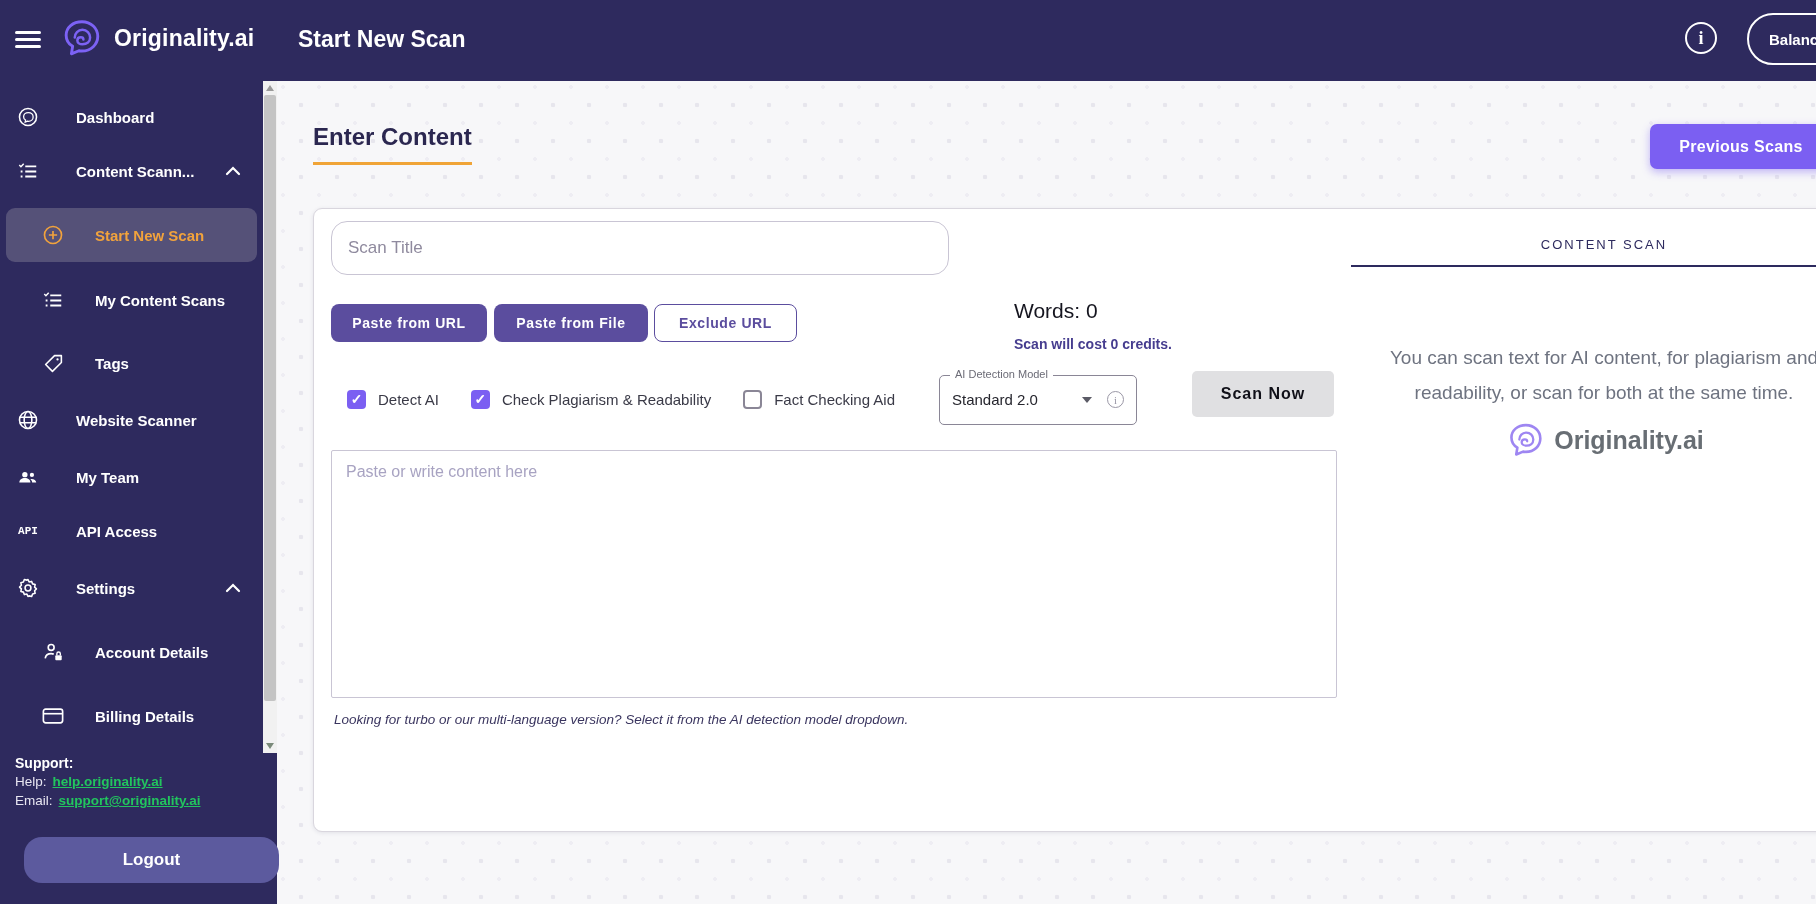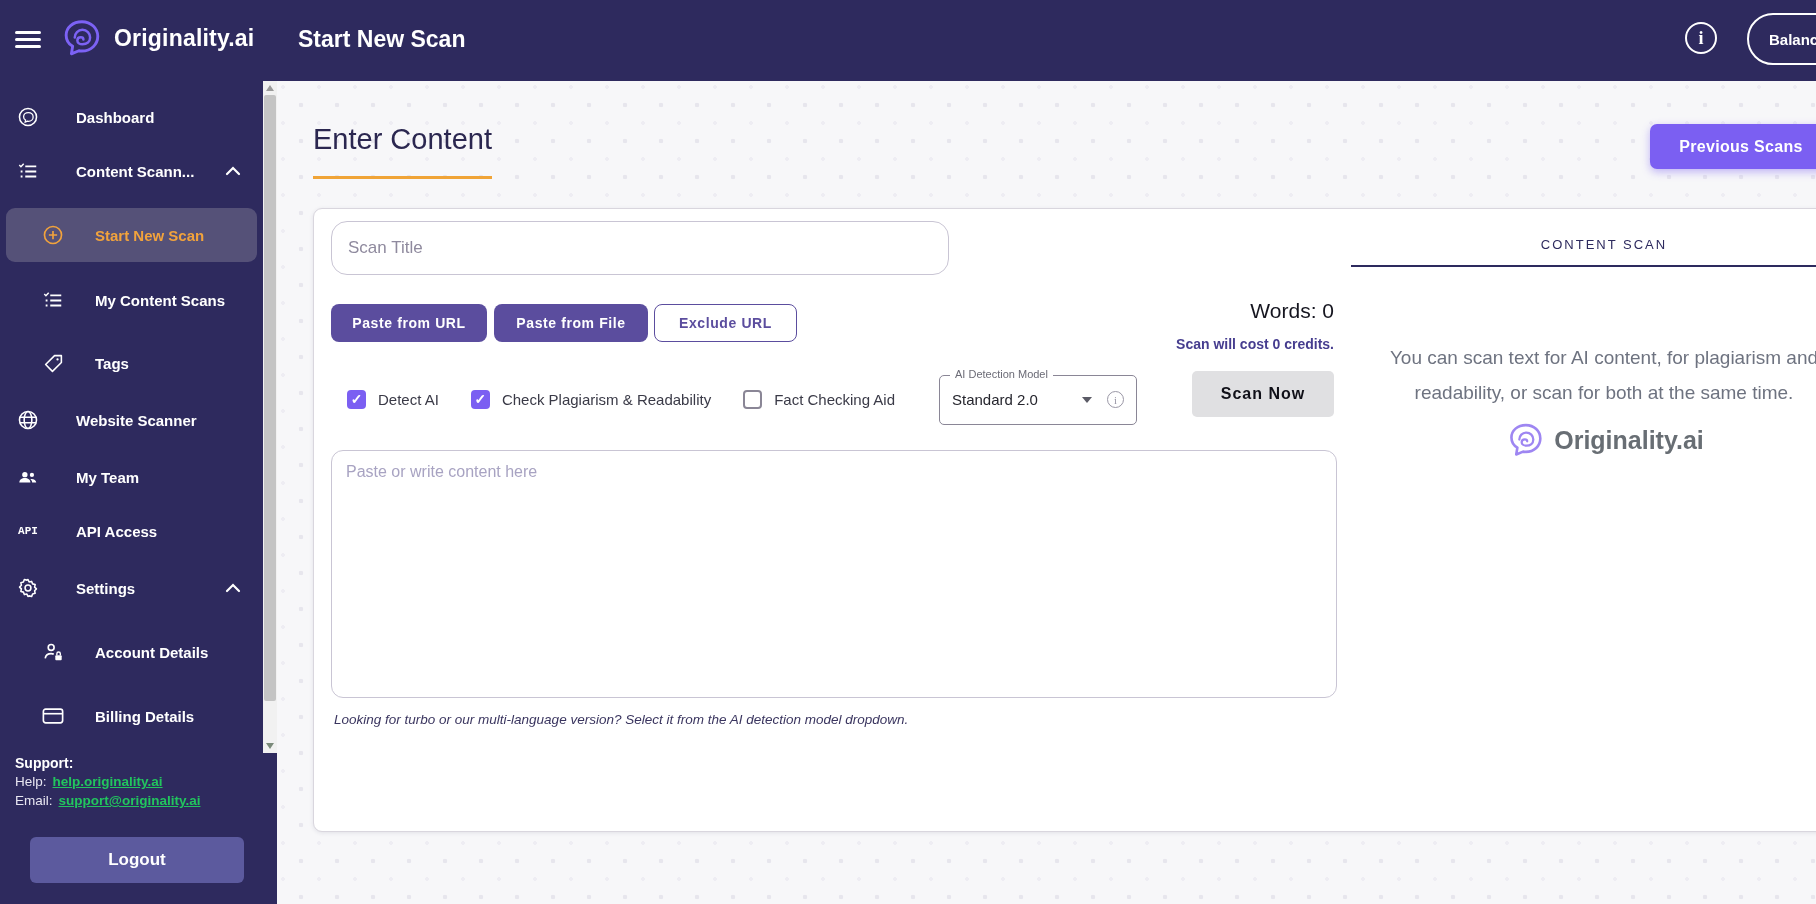--- a/index.html
+++ b/index.html
@@ -31,28 +31,28 @@
   .side-scroll { position:absolute; left:263px; top:81px; width:14px; height:672px; background:#f1f1f1; z-index:21; }
   .side-scroll .arrow-up { position:absolute; top:4px; left:3px; width:0; height:0; border-left:4px solid transparent; border-right:4px solid transparent; border-bottom:6px solid #9a9a9a; }
   .side-scroll .arrow-down { position:absolute; bottom:4px; left:3px; width:0; height:0; border-left:4px solid transparent; border-right:4px solid transparent; border-top:6px solid #7a8a7a; }
   .side-scroll .thumb { position:absolute; top:14px; left:1px; width:12px; height:606px; background:#c4c4c4; border-radius:2px; }
 
   
   .side-bottom { position:absolute; left:0; top:753px; width:277px; height:151px; background:#2e2a5e; z-index:22; color:#fff; }
   .support-title { position:absolute; left:15px; top:2px; font-size:14px; font-weight:700; }
   .support-row { position:absolute; left:15px; font-size:13.5px; color:#e8e6f2; }
   .support-row a { color:#22c55e; font-weight:700; text-decoration:underline; margin-left:6px; cursor:pointer; }
-  .logout-btn { position:absolute; left:30px; top:84px; width:214px; height:46px; background:#5c5a9e; border:none; border-radius:6px; color:#fff; font-size:17px; font-weight:700; font-family:"Liberation Sans", sans-serif; cursor:pointer; }
+  .logout-btn { position:absolute; left:24px; top:84px; width:255px; height:46px; background:#5c5a9e; border:none; border-radius:18px; color:#fff; font-size:17px; font-weight:700; font-family:"Liberation Sans", sans-serif; cursor:pointer; }
 
   
   .main { position:absolute; left:277px; top:81px; width:1539px; height:823px;
     background-color:#f7f7f9;
     background-image:radial-gradient(circle, #e7e6ed 2px, transparent 2.6px), radial-gradient(circle, #eeedf3 1.6px, transparent 2.2px);
     background-size:36px 36px; background-position:6px 6px, 24px 24px; }
-  .enter-content { position:absolute; left:36px; top:42px; font-size:29px; font-weight:400; color:#2b2750; padding-bottom:20px; border-bottom:3px solid #f0a437; display:inline-block; }
+  .enter-content { position:absolute; left:36px; top:42px; font-size:24px; font-weight:700; color:#2b2750; padding-bottom:11px; border-bottom:3px solid #f0a437; display:inline-block; }
   .prev-scans { position:absolute; left:1373px; top:43px; width:182px; height:45px; background:#7b5ff2; border:none; border-radius:7px; color:#fff; font-size:16px; font-weight:700; font-family:"Liberation Sans", sans-serif; letter-spacing:.3px; box-shadow:0 3px 8px rgba(123,95,242,.45); cursor:pointer; }
 
   
   .card { position:absolute; left:36px; top:127px; width:1546px; height:624px; background:#fff; border:1px solid #d9d6de; border-radius:9px; box-shadow:0 1px 4px rgba(40,35,80,.10); }
   .scan-title-input { position:absolute; left:17px; top:12px; width:618px; height:54px; border:1px solid #c9c5d4; border-radius:16px; padding:0 16px; font-size:17px; color:#2a2a33; font-family:"Liberation Sans", sans-serif; background:#fff; }
   .scan-title-input::placeholder { color:#8f8a9e; }
   .btn-filled { position:absolute; top:95px; height:38px; background:#5b4d9e; border:none; border-radius:8px; color:#fff; font-size:14px; font-weight:700; letter-spacing:.6px; font-family:"Liberation Sans", sans-serif; cursor:pointer; }
   .btn-outline { position:absolute; top:95px; height:38px; background:#fff; border:1.5px solid #5b4d9e; border-radius:8px; color:#5b4d9e; font-size:14px; font-weight:700; letter-spacing:.6px; font-family:"Liberation Sans", sans-serif; cursor:pointer; }
 
   .check-row { position:absolute; left:33px; top:172px; height:36px; display:flex; align-items:center; }
@@ -60,25 +60,25 @@
   .cb.checked { background:#7b5ff2; color:#fff; font-size:14px; font-weight:700; }
   .cb.unchecked { background:#fff; border:2px solid #8a8696; }
   .cb-label { font-size:15px; color:#3a3a47; margin-right:32px; }
 
   .model-select { position:absolute; left:625px; top:166px; width:198px; height:50px; border:1px solid #8a8696; border-radius:5px; background:#fff; cursor:pointer; }
   .model-legend { position:absolute; left:10px; top:-8px; background:#fff; padding:0 5px; font-size:11px; color:#6b6b76; }
   .model-value { position:absolute; left:12px; top:15px; font-size:15px; color:#26262e; }
   .model-caret { position:absolute; right:44px; top:21px; width:0; height:0; border-left:5px solid transparent; border-right:5px solid transparent; border-top:6px solid #5b5b66; }
   .model-info { position:absolute; right:12px; top:15px; width:17px; height:17px; border:1.5px solid #9a97a6; border-radius:50%; color:#9a97a6; font-size:11px; display:flex; align-items:center; justify-content:center; font-family:"Liberation Serif", serif; }
 
-  .words-label { position:absolute; left:700px; top:90px; width:320px; text-align:right; font-size:21px; color:#15151f; }
-  .cost-note { position:absolute; left:700px; top:127px; width:320px; text-align:right; font-size:14px; font-weight:700; color:#463d8f; }
+  .words-label { position:absolute; left:700px; top:90px; width:320px; font-size:21px; color:#15151f; }
+  .cost-note { position:absolute; left:700px; top:127px; width:320px; font-size:14px; font-weight:700; color:#463d8f; }
   .scan-now { position:absolute; left:878px; top:162px; width:142px; height:46px; background:#e0e0e2; border:none; border-radius:5px; font-size:16px; font-weight:700; letter-spacing:1px; color:#101018; font-family:"Liberation Sans", sans-serif; cursor:pointer; }
 
-  .content-area { position:absolute; left:17px; top:241px; width:1006px; height:248px; border:1px solid #c9c5d4; border-radius:12px; padding:12px 14px; font-size:16px; font-family:"Liberation Sans", sans-serif; color:#2a2a33; resize:none; }
+  .content-area { position:absolute; left:17px; top:241px; width:1006px; height:248px; border:1px solid #c9c5d4; border-radius:2px; padding:12px 14px; font-size:16px; font-family:"Liberation Sans", sans-serif; color:#2a2a33; resize:none; }
   .content-area::placeholder { color:#a8a3c2; }
   .footnote { position:absolute; left:20px; top:503px; font-size:13.5px; font-style:italic; color:#3a355f; }
 
   
   .right-panel { position:absolute; left:1034px; top:0; width:512px; height:624px; }
   .tab-label { position:absolute; left:0; top:28px; width:100%; text-align:center; font-size:13px; letter-spacing:2px; color:#2d2a5e; font-weight:400; cursor:pointer; }
   .tab-underline { position:absolute; left:3px; top:56px; width:509px; border-bottom:2.5px solid #2d2a5e; }
   .rp-line { position:absolute; width:100%; text-align:center; white-space:nowrap; font-size:19px; color:#6e7380; }
   .rp-logo { position:absolute; left:0; top:210px; width:100%; display:flex; align-items:center; justify-content:center; gap:8px; }
   .rp-logo-text { font-size:25px; font-weight:700; color:#686e74; }

